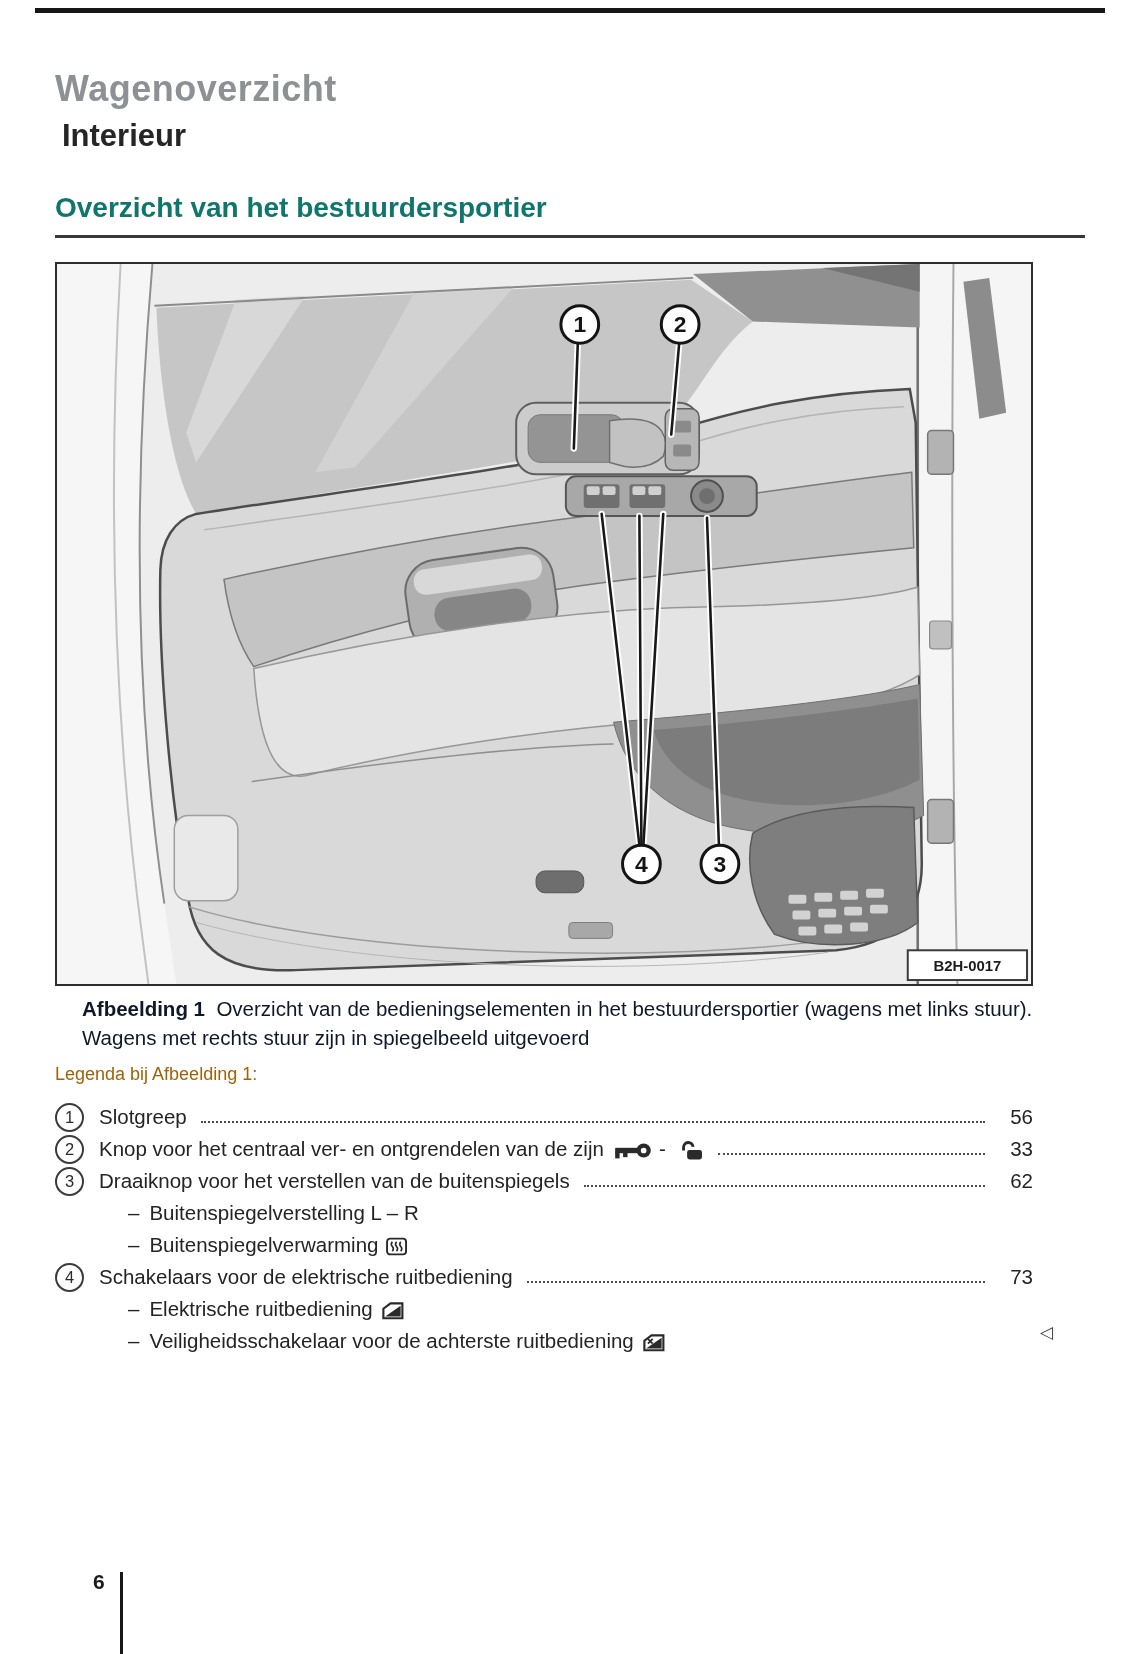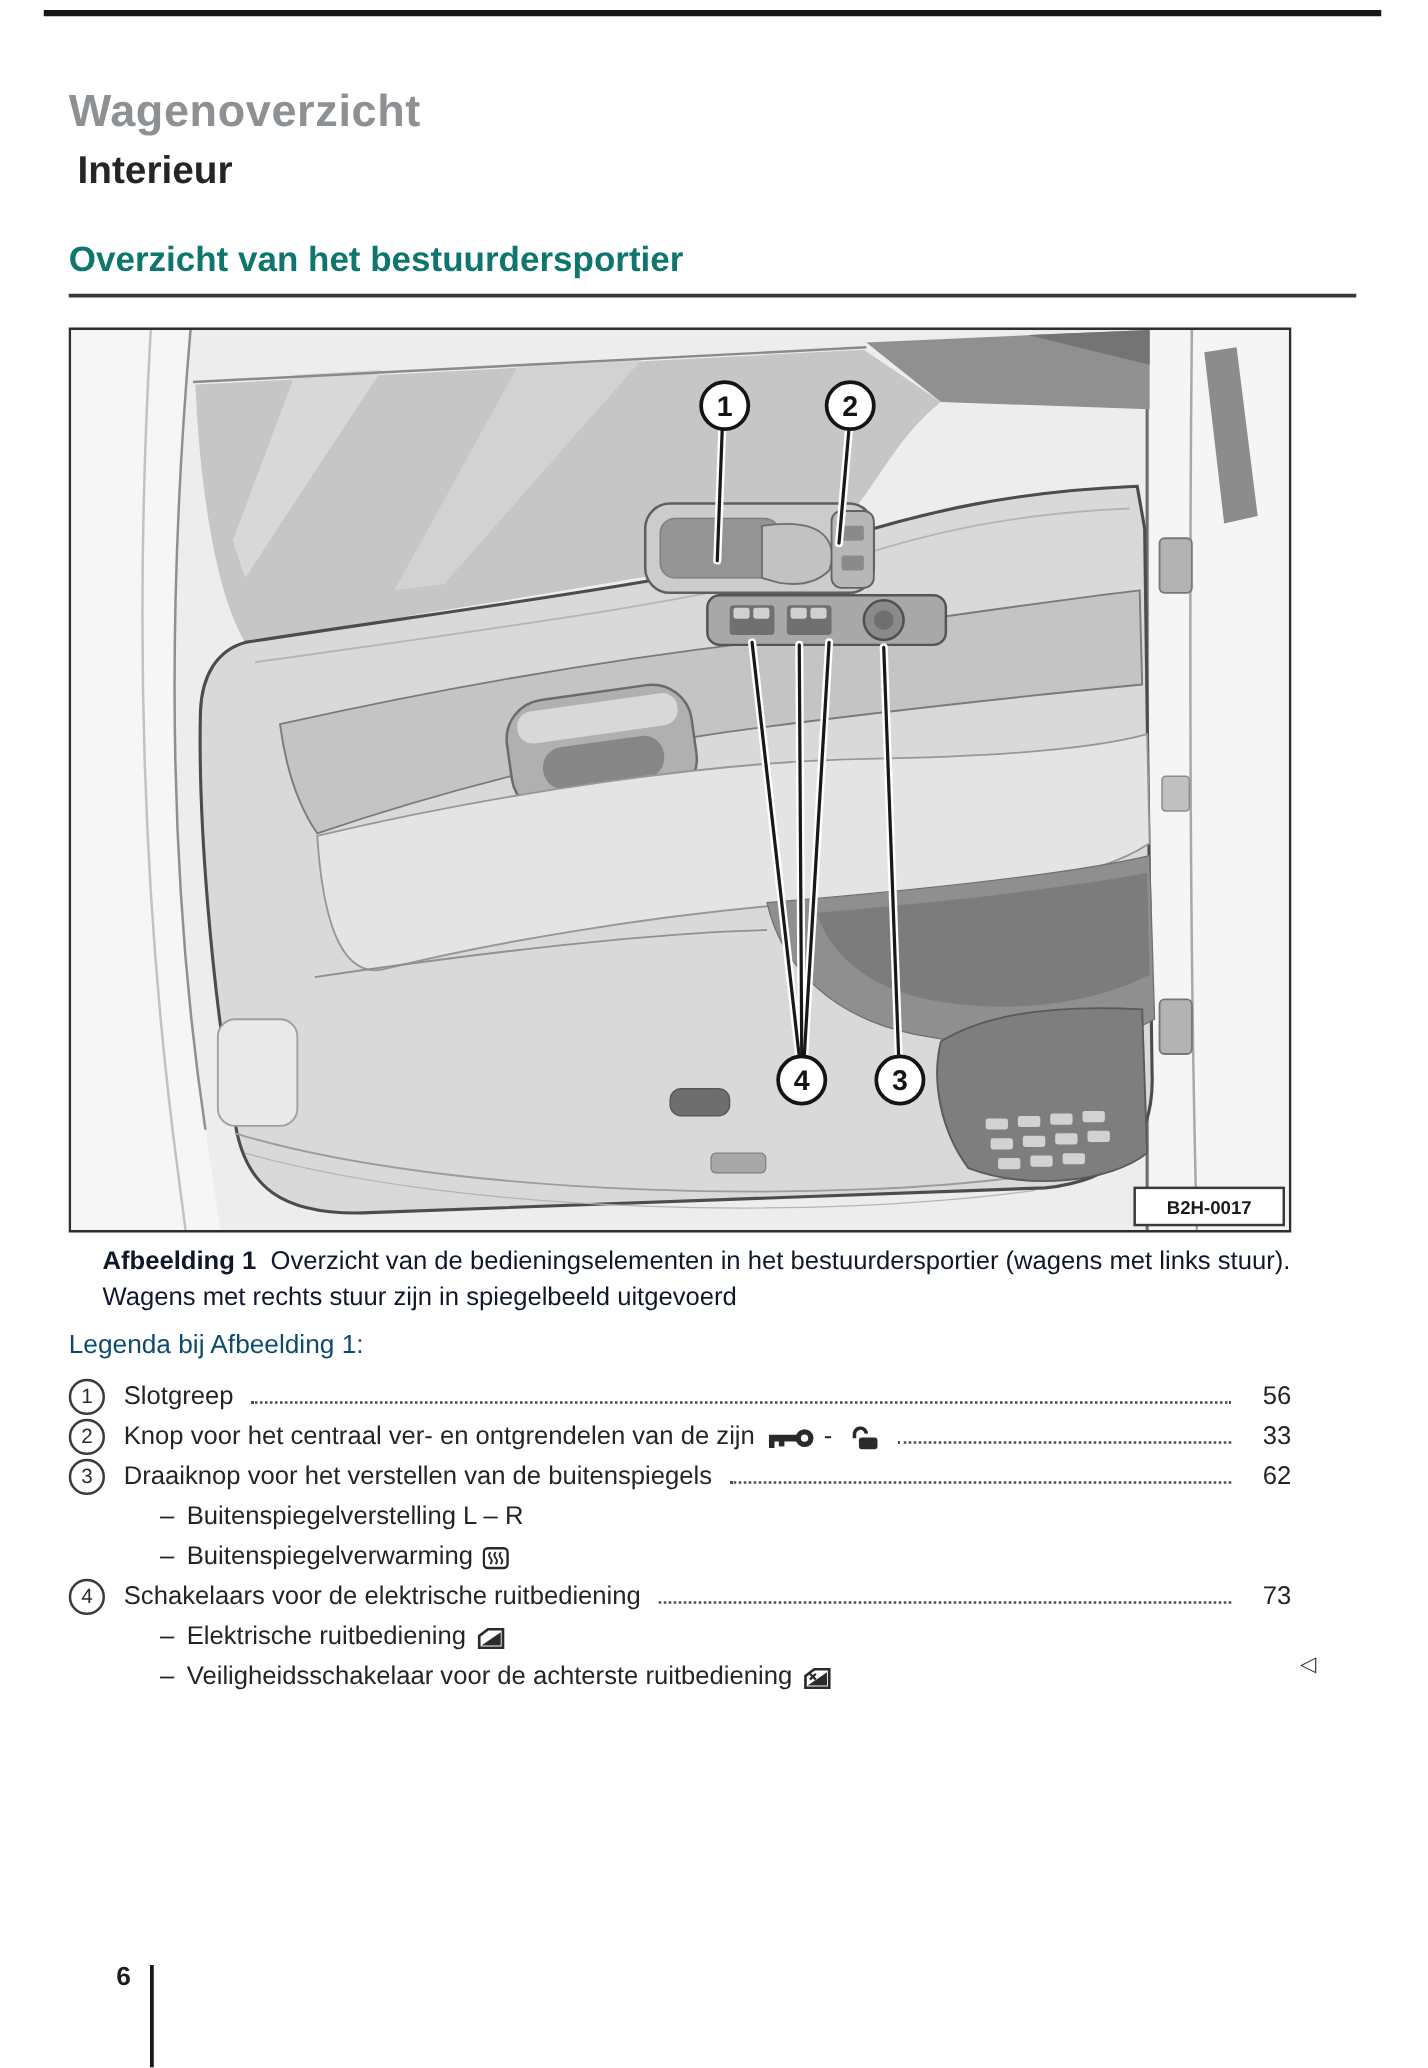--- a/index.html
+++ b/index.html
@@ -10,21 +10,21 @@
   }
   .topbar{position:absolute;left:35px;top:8px;width:1070px;height:5px;background:#171717;}
   .h1{position:absolute;left:55px;top:68px;font-size:36px;font-weight:bold;color:#8e9194;letter-spacing:.5px;}
   .h2{position:absolute;left:62px;top:118px;font-size:31px;font-weight:bold;color:#252525;}
   .h3wrap{position:absolute;left:55px;top:192px;width:1030px;border-bottom:3px solid #383838;padding-bottom:11px;}
   .h3{font-size:28px;font-weight:bold;color:#0f766e;}
   .figure{position:absolute;left:55px;top:262px;width:974px;height:720px;border:2.5px solid #2e2e2e;background:#ededed;}
   .figure svg{display:block;width:100%;height:100%;}
   .caption{position:absolute;left:55px;top:994px;width:1020px;font-size:20.5px;line-height:1.42;color:#0f172a;margin-left:27px;}
   .caption b{font-weight:bold;}
-  .legenda-intro{position:absolute;left:55px;top:1064px;font-size:21px;color:#0c4a6e;}
+  .legenda-intro{position:absolute;left:55px;top:1064px;font-size:18px;color:#a16207;}
   .legend{position:absolute;left:55px;top:1103px;width:978px;font-size:20.5px;color:#242424;}
   .lrow{display:flex;align-items:center;height:28px;margin-bottom:4px;}
   .lnum{flex:none;width:25px;height:25px;border:2px solid #3b3b3b;border-radius:50%;text-align:center;line-height:25px;font-size:16.5px;margin-right:15px;color:#2b2b2b;}
   .ltext{white-space:nowrap;}
   .dots{flex:1;align-self:flex-end;border-bottom:2.6px dotted #4c4c4c;margin:0 12px 8px 14px;min-width:30px;}
   .lpage{flex:none;width:36px;text-align:right;}
   .lsub{display:flex;align-items:center;height:28px;margin-bottom:4px;padding-left:73px;}
   .ldash{margin-right:10px;}
   .micon{height:19px;margin-left:8px;position:relative;top:1px;flex:none;}
   .isep{margin:0 6px;}

